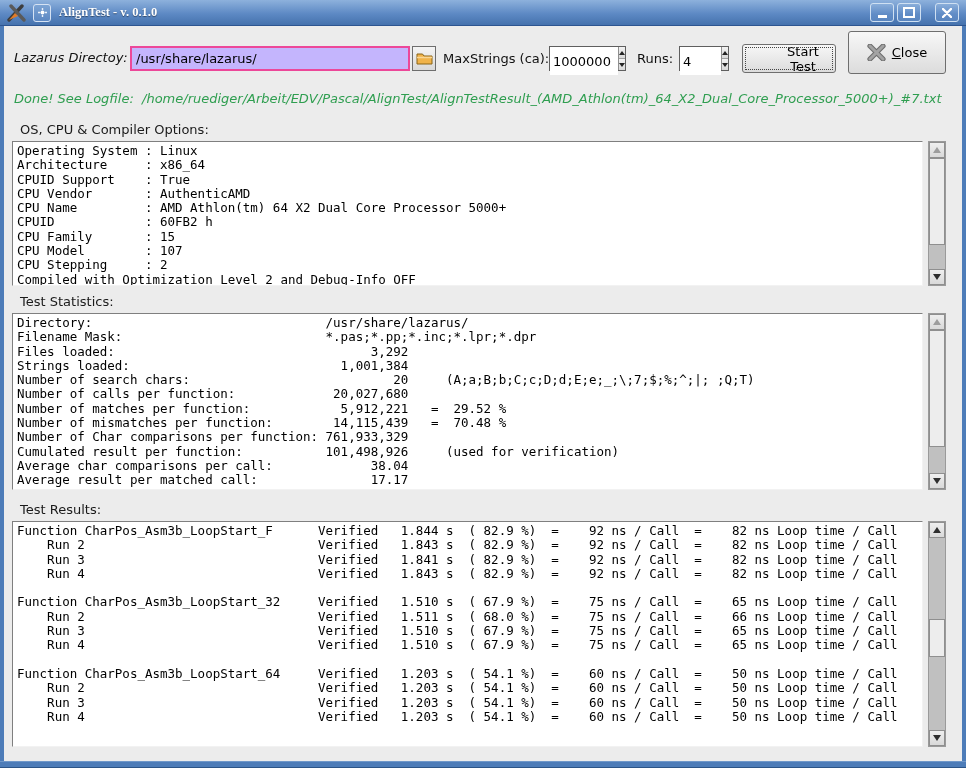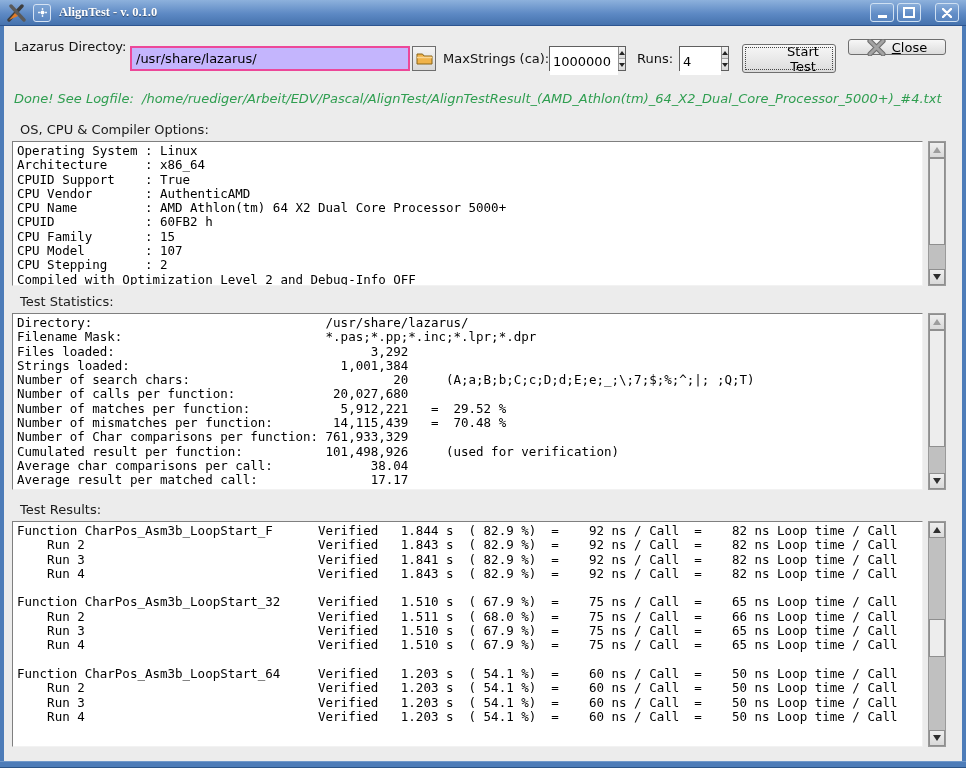--- a/index.html
+++ b/index.html
@@ -61,29 +61,29 @@
         background:#c3c3c3;border:1px solid #9a9a9a;}
   .sb-btn{height:16px;background:linear-gradient(#efefef,#d9d9d9);border:1px solid #8f8f8f;
         display:grid;place-items:center;box-sizing:border-box;padding:0;}
   .sb-track{flex:1;position:relative;background:#c0c0c0;}
   .sb-thumb{position:absolute;left:0;right:0;background:#ededed;border:1px solid #8f8f8f;box-sizing:border-box;}
   .tri-up{width:0;height:0;border-left:4px solid transparent;border-right:4px solid transparent;border-bottom:6px solid #2e2e2e;}
   .tri-down{width:0;height:0;border-left:4px solid transparent;border-right:4px solid transparent;border-top:6px solid #2e2e2e;}
   .tri-dis{border-bottom-color:#9d9d9d;}
 
   
-  .pos-dirlabel{left:14px;top:39px;}
+  .pos-dirlabel{left:14px;top:50px;font-style:italic;}
   .pos-dirinput{left:130px;top:46px;width:280px;height:25px;}
   .pos-folderbtn{left:412px;top:46px;width:24px;height:25px;}
   .pos-maxlabel{left:443px;top:51px;}
   .pos-spin1{left:549px;top:46px;width:77px;}
   .pos-runslabel{left:637px;top:51px;}
   .pos-spin2{left:679px;top:46px;width:50px;}
   .pos-start{left:742px;top:44px;width:94px;height:29px;}
-  .pos-close{left:848px;top:39px;width:98px;height:16px;}
+  .pos-close{left:848px;top:31px;width:98px;height:43px;}
   .pos-sec1{top:122px;} .pos-sec2{top:294px;} .pos-sec3{top:502px;}
   .pos-box1{top:141px;height:145px;} .pos-box2{top:313px;height:177px;} .pos-box3{top:521px;height:226px;}
   .pos-sb1{top:141px;height:145px;} .pos-sb2{top:313px;height:177px;} .pos-sb3{top:521px;height:226px;}
   .thumb1{top:0;height:78%;} .thumb2{top:0;height:82%;} .thumb3{top:42%;height:38px;}
 </style>
 </head>
 <body>
 
 <div class="window">
 
@@ -161,21 +161,21 @@
   </button>
 
   <button class="btn pos-close">
     <svg width="19" height="17" viewBox="0 0 19 17">
       <path d="M3 2 L16 15 M16 2 L3 15" stroke="#6e6e6e" stroke-width="5.2" stroke-linecap="round"></path>
       <path d="M3 2 L16 15 M16 2 L3 15" stroke="#a3a3a3" stroke-width="3" stroke-linecap="round"></path>
     </svg>
     <span><span class="underl">C</span><span>lose</span></span>
   </button>
 
-  <div class="status">Done! See Logfile:  /home/ruediger/Arbeit/EDV/Pascal/AlignTest/AlignTestResult_(AMD_Athlon(tm)_64_X2_Dual_Core_Processor_5000+)_#4.txt</div>
+  <div class="status">Done! See Logfile:  /home/ruediger/Arbeit/EDV/Pascal/AlignTest/AlignTestResult_(AMD_Athlon(tm)_64_X2_Dual_Core_Processor_5000+)_#7.txt</div>
 
   <div class="seclbl pos-sec1">OS, CPU &amp; Compiler Options:</div>
   <div class="memo pos-box1">
     <pre>Operating System : Linux
 Architecture     : x86_64
 CPUID Support    : True
 CPU Vendor       : AuthenticAMD
 CPU Name         : AMD Athlon(tm) 64 X2 Dual Core Processor 5000+
 CPUID            : 60FB2 h
 CPU Family       : 15

